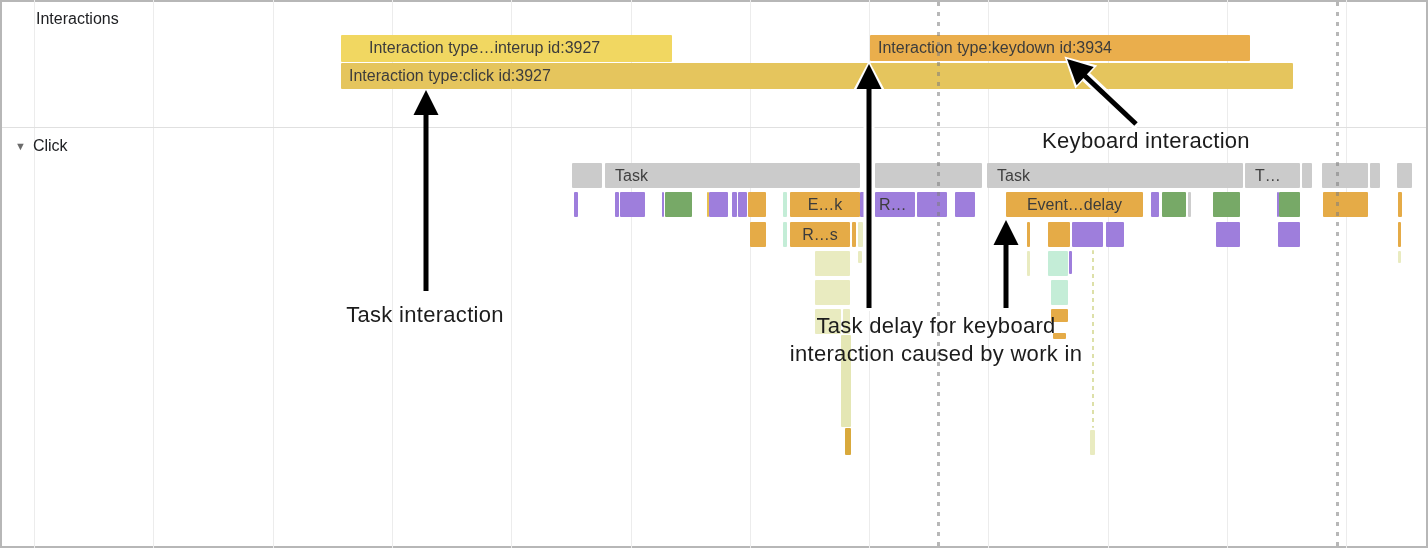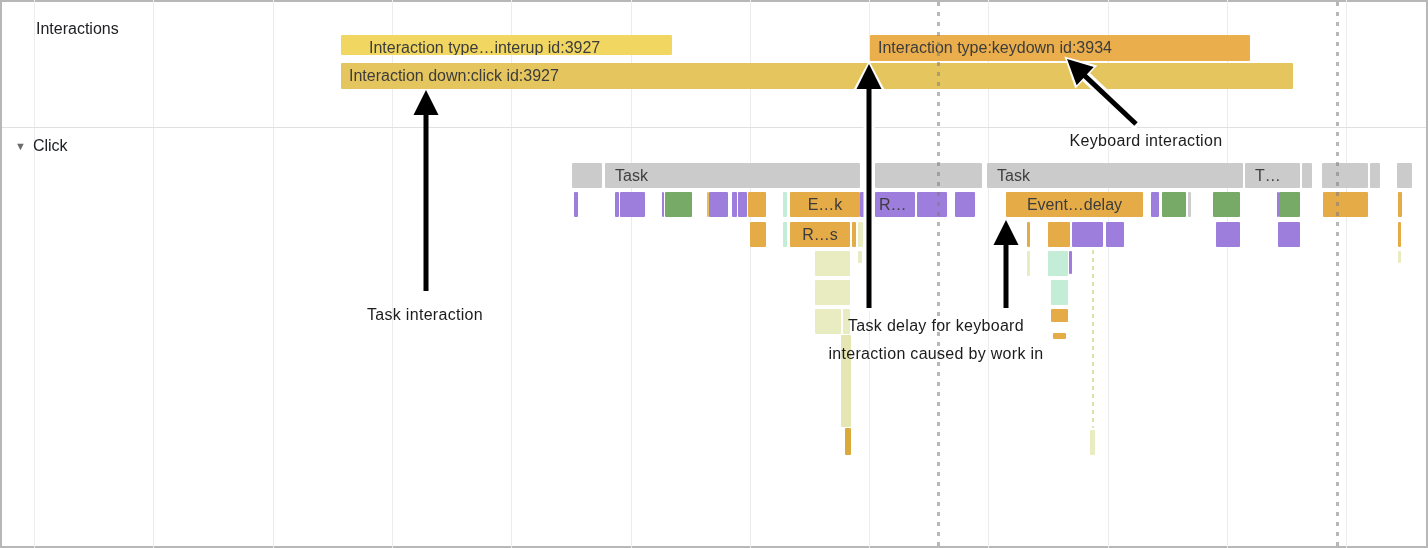--- a/index.html
+++ b/index.html
@@ -20,29 +20,29 @@
     position:absolute;z-index:2;box-sizing:border-box;overflow:hidden;white-space:nowrap;
     font-size:16px;color:#3c3c3c;border-radius:1px;
   }
   .bar.left{padding-left:8px;}
   .bar.center{text-align:center;}
   .bar.dashed{background:repeating-linear-gradient(to bottom,#dde0a8 0 4px, rgba(0,0,0,0) 4px 8px) !important;}
   .taskbar{color:#404040;}
   #arrows{position:absolute;left:0;top:0;z-index:6;pointer-events:none;}
   .annot{
     position:absolute;transform:translateX(-50%);text-align:center;white-space:nowrap;
-    font-size:16px;line-height:28px;color:#1c1c1c;letter-spacing:.3px;z-index:7;
+    font-size:22px;line-height:28px;color:#1c1c1c;letter-spacing:.3px;z-index:7;
   }
 </style>
 </head>
 <body>
 
 <div class="stage" id="stage">
 
-  <div class="track-label" style="left:36px;top:20px">Interactions</div>
+  <div class="track-label" style="left:36px;top:10px">Interactions</div>
 
   <div class="track-label" style="left:15px;top:137px">
     <span class="expander">▼</span><span>Click</span>
   </div>
 
   <svg id="arrows" width="1428" height="548">
       <line x1="426" y1="291" x2="426" y2="112" stroke="#000000" stroke-width="5"></line>
       <polygon points="426,90 438.5,115 413.5,115" fill="#000000"></polygon>
       <line x1="869" y1="311" x2="869" y2="86" stroke="#ffffff" stroke-width="11"></line>
       <polygon points="869,60.5 885,90.5 853,90.5" fill="#ffffff"></polygon>
@@ -77,22 +77,22 @@
     <div class="gridline" style="left: 391.9px;"></div>
     <div class="gridline" style="left: 511.2px;"></div>
     <div class="gridline" style="left: 630.5px;"></div>
     <div class="gridline" style="left: 749.8px;"></div>
     <div class="gridline" style="left: 869.1px;"></div>
     <div class="gridline" style="left: 988.4px;"></div>
     <div class="gridline" style="left: 1107.7px;"></div>
     <div class="gridline" style="left: 1227px;"></div>
     <div class="gridline" style="left: 1346.3px;"></div>
     <div class="separator" style="top: 127px;"></div>
-    <div class="bar  left" style="left: 341px; top: 35px; width: 331px; height: 20px; background: rgb(241, 215, 97); line-height: 26px; padding-left: 28px;">Interaction type…interup id:3927</div>
-    <div class="bar  left" style="left: 341px; top: 63px; width: 952px; height: 26px; background: rgb(229, 197, 93); line-height: 26px;">Interaction down:click id:3927</div>
+    <div class="bar  left" style="left: 341px; top: 35px; width: 331px; height: 27px; background: rgb(241, 215, 97); line-height: 26px; padding-left: 28px;">Interaction type…interup id:3927</div>
+    <div class="bar  left" style="left: 341px; top: 63px; width: 952px; height: 26px; background: rgb(229, 197, 93); line-height: 26px;">Interaction type:click id:3927</div>
     <div class="bar  left" style="left: 870px; top: 35px; width: 380px; height: 26px; background: rgb(234, 174, 76); line-height: 26px;">Interaction type:keydown id:3934</div>
     <div class="bar taskbar left" style="left: 572px; top: 163px; width: 30px; height: 25px; background: rgb(203, 203, 203); line-height: 25px; padding-left: 10px;"></div>
     <div class="bar taskbar left" style="left: 605px; top: 163px; width: 255px; height: 25px; background: rgb(203, 203, 203); line-height: 25px; padding-left: 10px;">Task</div>
     <div class="bar taskbar left" style="left: 875px; top: 163px; width: 107px; height: 25px; background: rgb(203, 203, 203); line-height: 25px; padding-left: 10px;"></div>
     <div class="bar taskbar left" style="left: 987px; top: 163px; width: 256px; height: 25px; background: rgb(203, 203, 203); line-height: 25px; padding-left: 10px;">Task</div>
     <div class="bar taskbar left" style="left: 1245px; top: 163px; width: 55px; height: 25px; background: rgb(203, 203, 203); line-height: 25px; padding-left: 10px;">T…</div>
     <div class="bar taskbar left" style="left: 1302px; top: 163px; width: 10px; height: 25px; background: rgb(203, 203, 203); line-height: 25px; padding-left: 10px;"></div>
     <div class="bar taskbar left" style="left: 1322px; top: 163px; width: 46px; height: 25px; background: rgb(203, 203, 203); line-height: 25px; padding-left: 10px;"></div>
     <div class="bar taskbar left" style="left: 1370px; top: 163px; width: 3px; height: 25px; background: rgb(203, 203, 203); line-height: 25px; padding-left: 10px;"></div>
     <div class="bar taskbar left" style="left: 1397px; top: 163px; width: 3px; height: 25px; background: rgb(203, 203, 203); line-height: 25px; padding-left: 10px;"></div>

